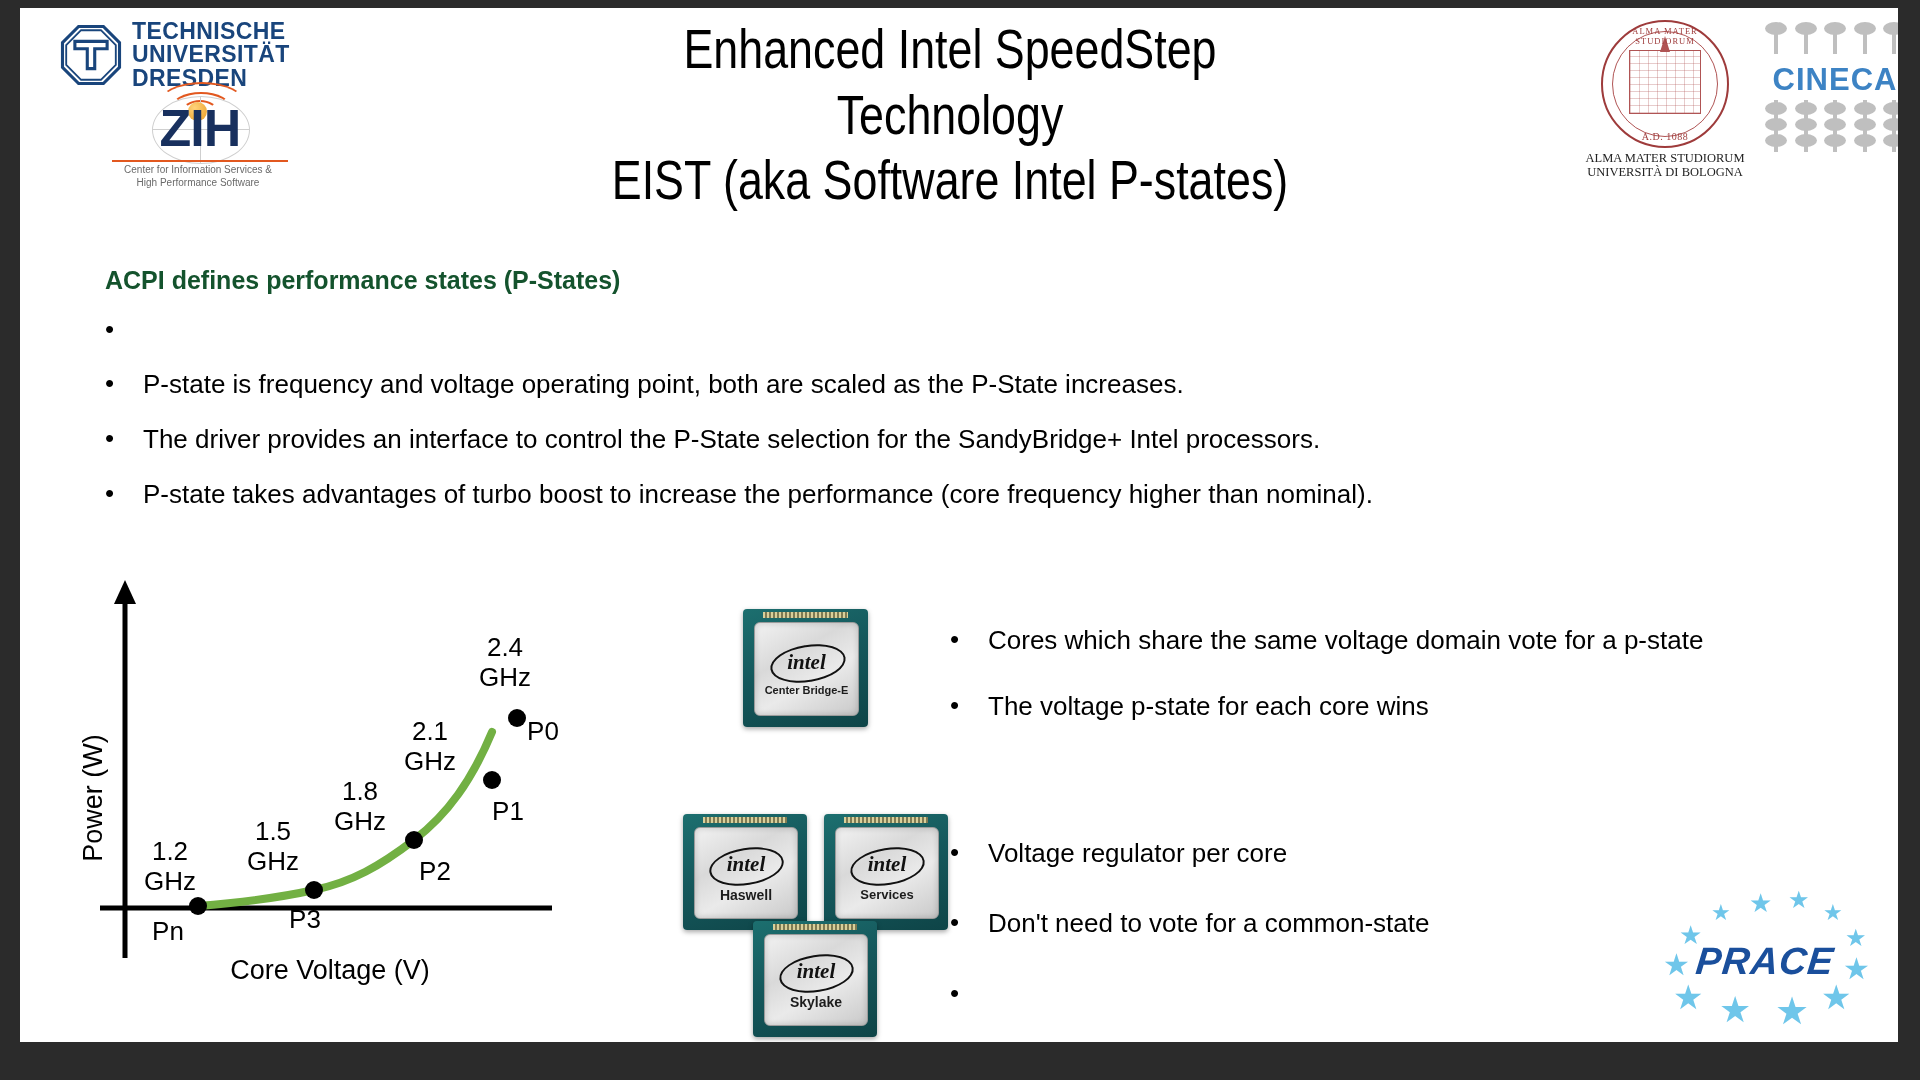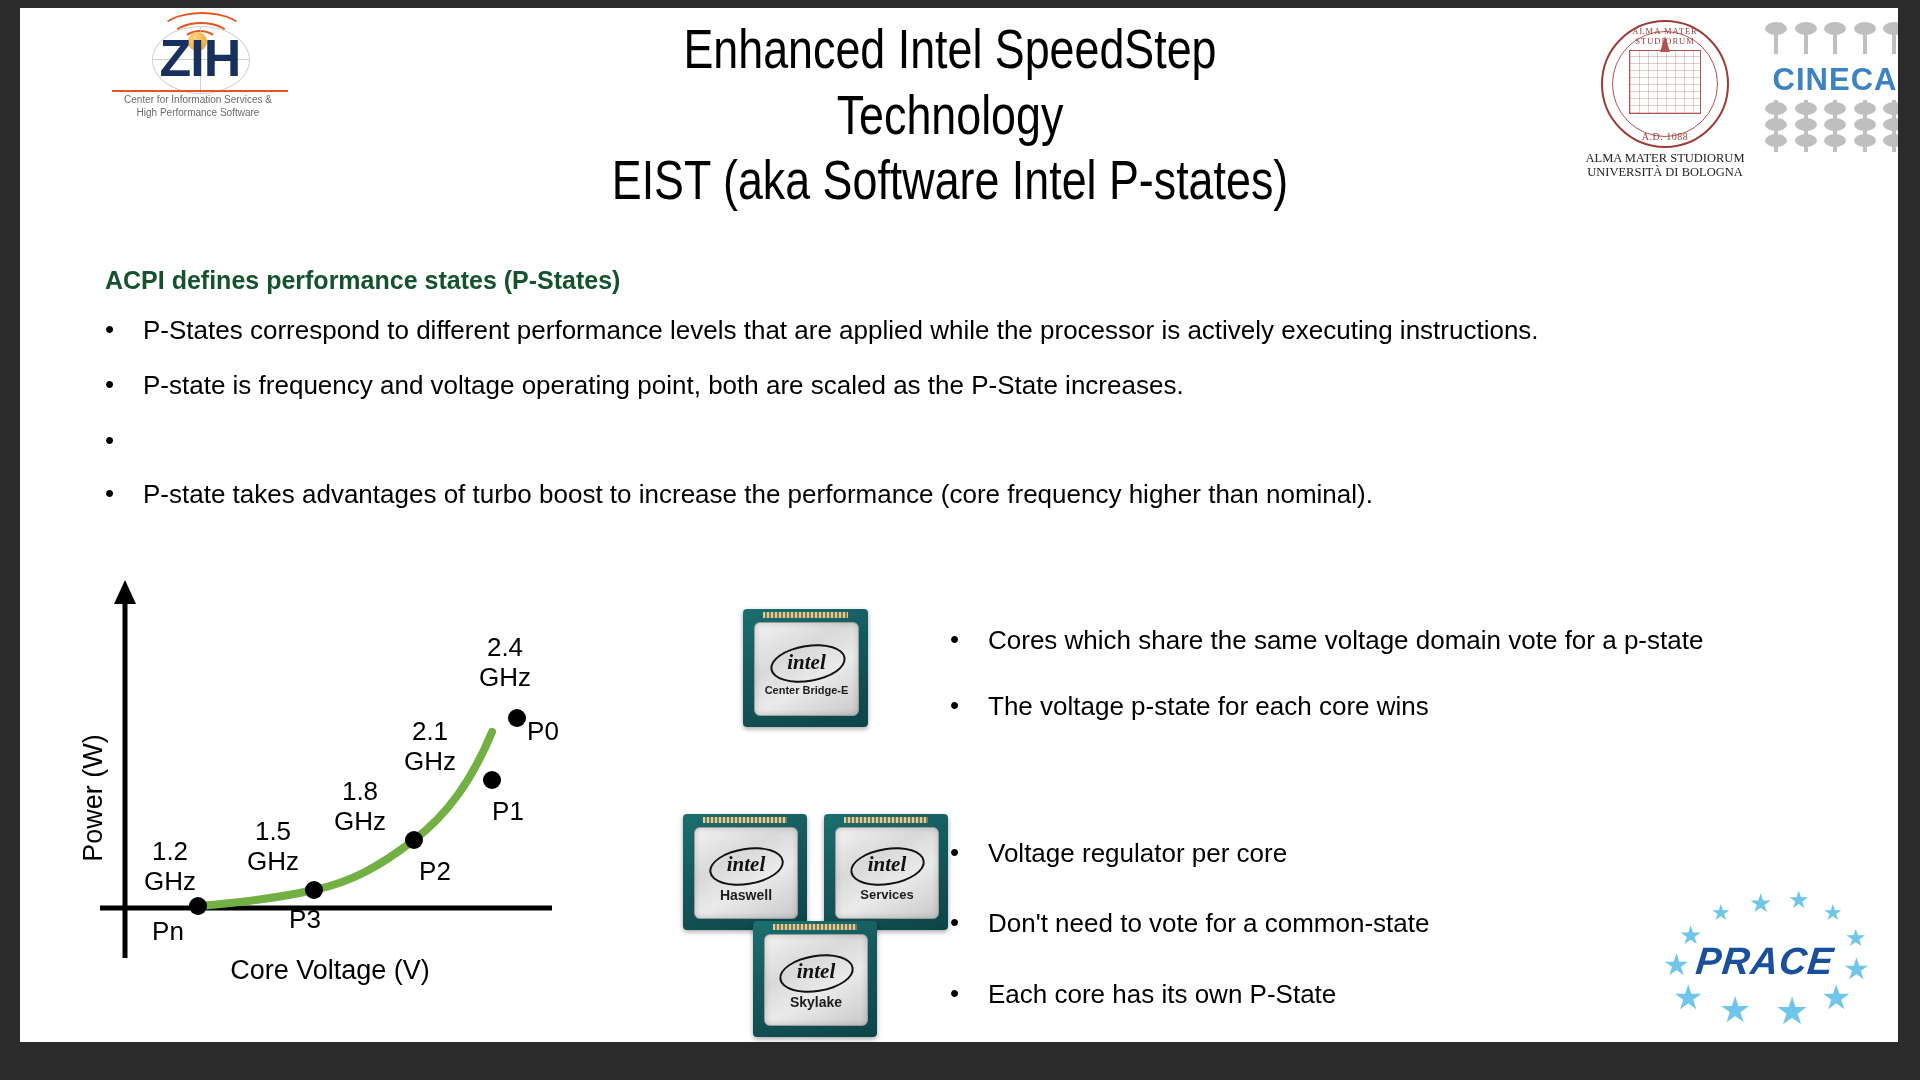--- a/index.html
+++ b/index.html
@@ -115,20 +115,32 @@
     font-size:38px;color:#1a4f9c;letter-spacing:1px;
     transform:skewX(-6deg);}
   .pstar{position:absolute;color:#6fc6ea;line-height:1;}
 </style>
 </head>
 <body>
 
 <div id="slide">
 
   <div id="tud-logo">
+    <div class="tud-row">
+      <svg class="tud-mark" viewBox="0 0 100 100">
+        <polygon points="30,4 70,4 96,30 96,70 70,96 30,96 4,70 4,30" fill="none" stroke="#19457c" stroke-width="5"></polygon>
+        <polygon points="34,10 66,10 90,34 90,66 66,90 34,90 10,66 10,34" fill="none" stroke="#19457c" stroke-width="3"></polygon>
+        <path d="M24,28 h52 v12 h-20 v32 h-12 v-32 h-20 z" fill="none" stroke="#19457c" stroke-width="5"></path>
+      </svg>
+      <div class="tud-text">
+        <div>TECHNISCHE</div>
+        <div>UNIVERSITÄT</div>
+        <div>DRESDEN</div>
+      </div>
+    </div>
 
     <div id="zih">
       <div class="zih-arc" id="arc1"></div>
       <div class="zih-arc" id="arc2"></div>
       <div class="zih-arc" id="arc3"></div>
       <div id="zih-globe"></div>
       <div id="zih-dot"></div>
       <div id="zih-word">ZIH</div>
       <div id="zih-rule"></div>
       <div id="zih-sub">
@@ -203,28 +215,28 @@
       <div class="bead"></div>
         <div class="bead"></div>
     </div>
   </div>
 
   <div id="lead" class="nar">ACPI defines performance states (P-States)</div>
 
   <div id="bullets" class="nar">
     <div class="bullet">
       <div class="bdot">•</div>
-      <div class="btext" style="max-width:1480px;">P-States correspond to different performance levels that are applied while the processor is actively executing instructions.</div>
     </div>
     <div class="bullet">
       <div class="bdot">•</div>
       <div class="btext">P-state is  frequency and voltage operating point, both are scaled as the P-State increases.</div>
     </div>
     <div class="bullet">
       <div class="bdot">•</div>
+      <div class="btext">The driver provides an interface to control the P-State selection for the SandyBridge+ Intel processors.</div>
     </div>
     <div class="bullet">
       <div class="bdot">•</div>
       <div class="btext">P-state takes advantages of turbo boost to increase the performance (core frequency higher than nominal).</div>
     </div>
   </div>
 
   <div id="chart">
     <svg width="540" height="420" viewBox="0 0 540 420">
 
@@ -315,21 +327,20 @@
     <div class="bullet" style="margin-bottom:36px;">
       <div class="bdot">•</div>
       <div class="btext">Voltage regulator per core</div>
     </div>
     <div class="bullet" style="margin-bottom:36px;">
       <div class="bdot">•</div>
       <div class="btext">Don't need to vote for a common-state</div>
     </div>
     <div class="bullet">
       <div class="bdot">•</div>
-      <div class="btext">Each core has its own P-State</div>
     </div>
   </div>
 
   <div id="prace">
     <span class="pstar" style="left:104px;top:2px;  font-size:26px;">★</span>
     <span class="pstar" style="left:143px;top:0px;  font-size:24px;">★</span>
     <span class="pstar" style="left:66px; top:14px; font-size:22px;">★</span>
     <span class="pstar" style="left:178px;top:14px; font-size:22px;">★</span>
     <span class="pstar" style="left:34px; top:34px; font-size:26px;">★</span>
     <span class="pstar" style="left:200px;top:38px; font-size:24px;">★</span>

